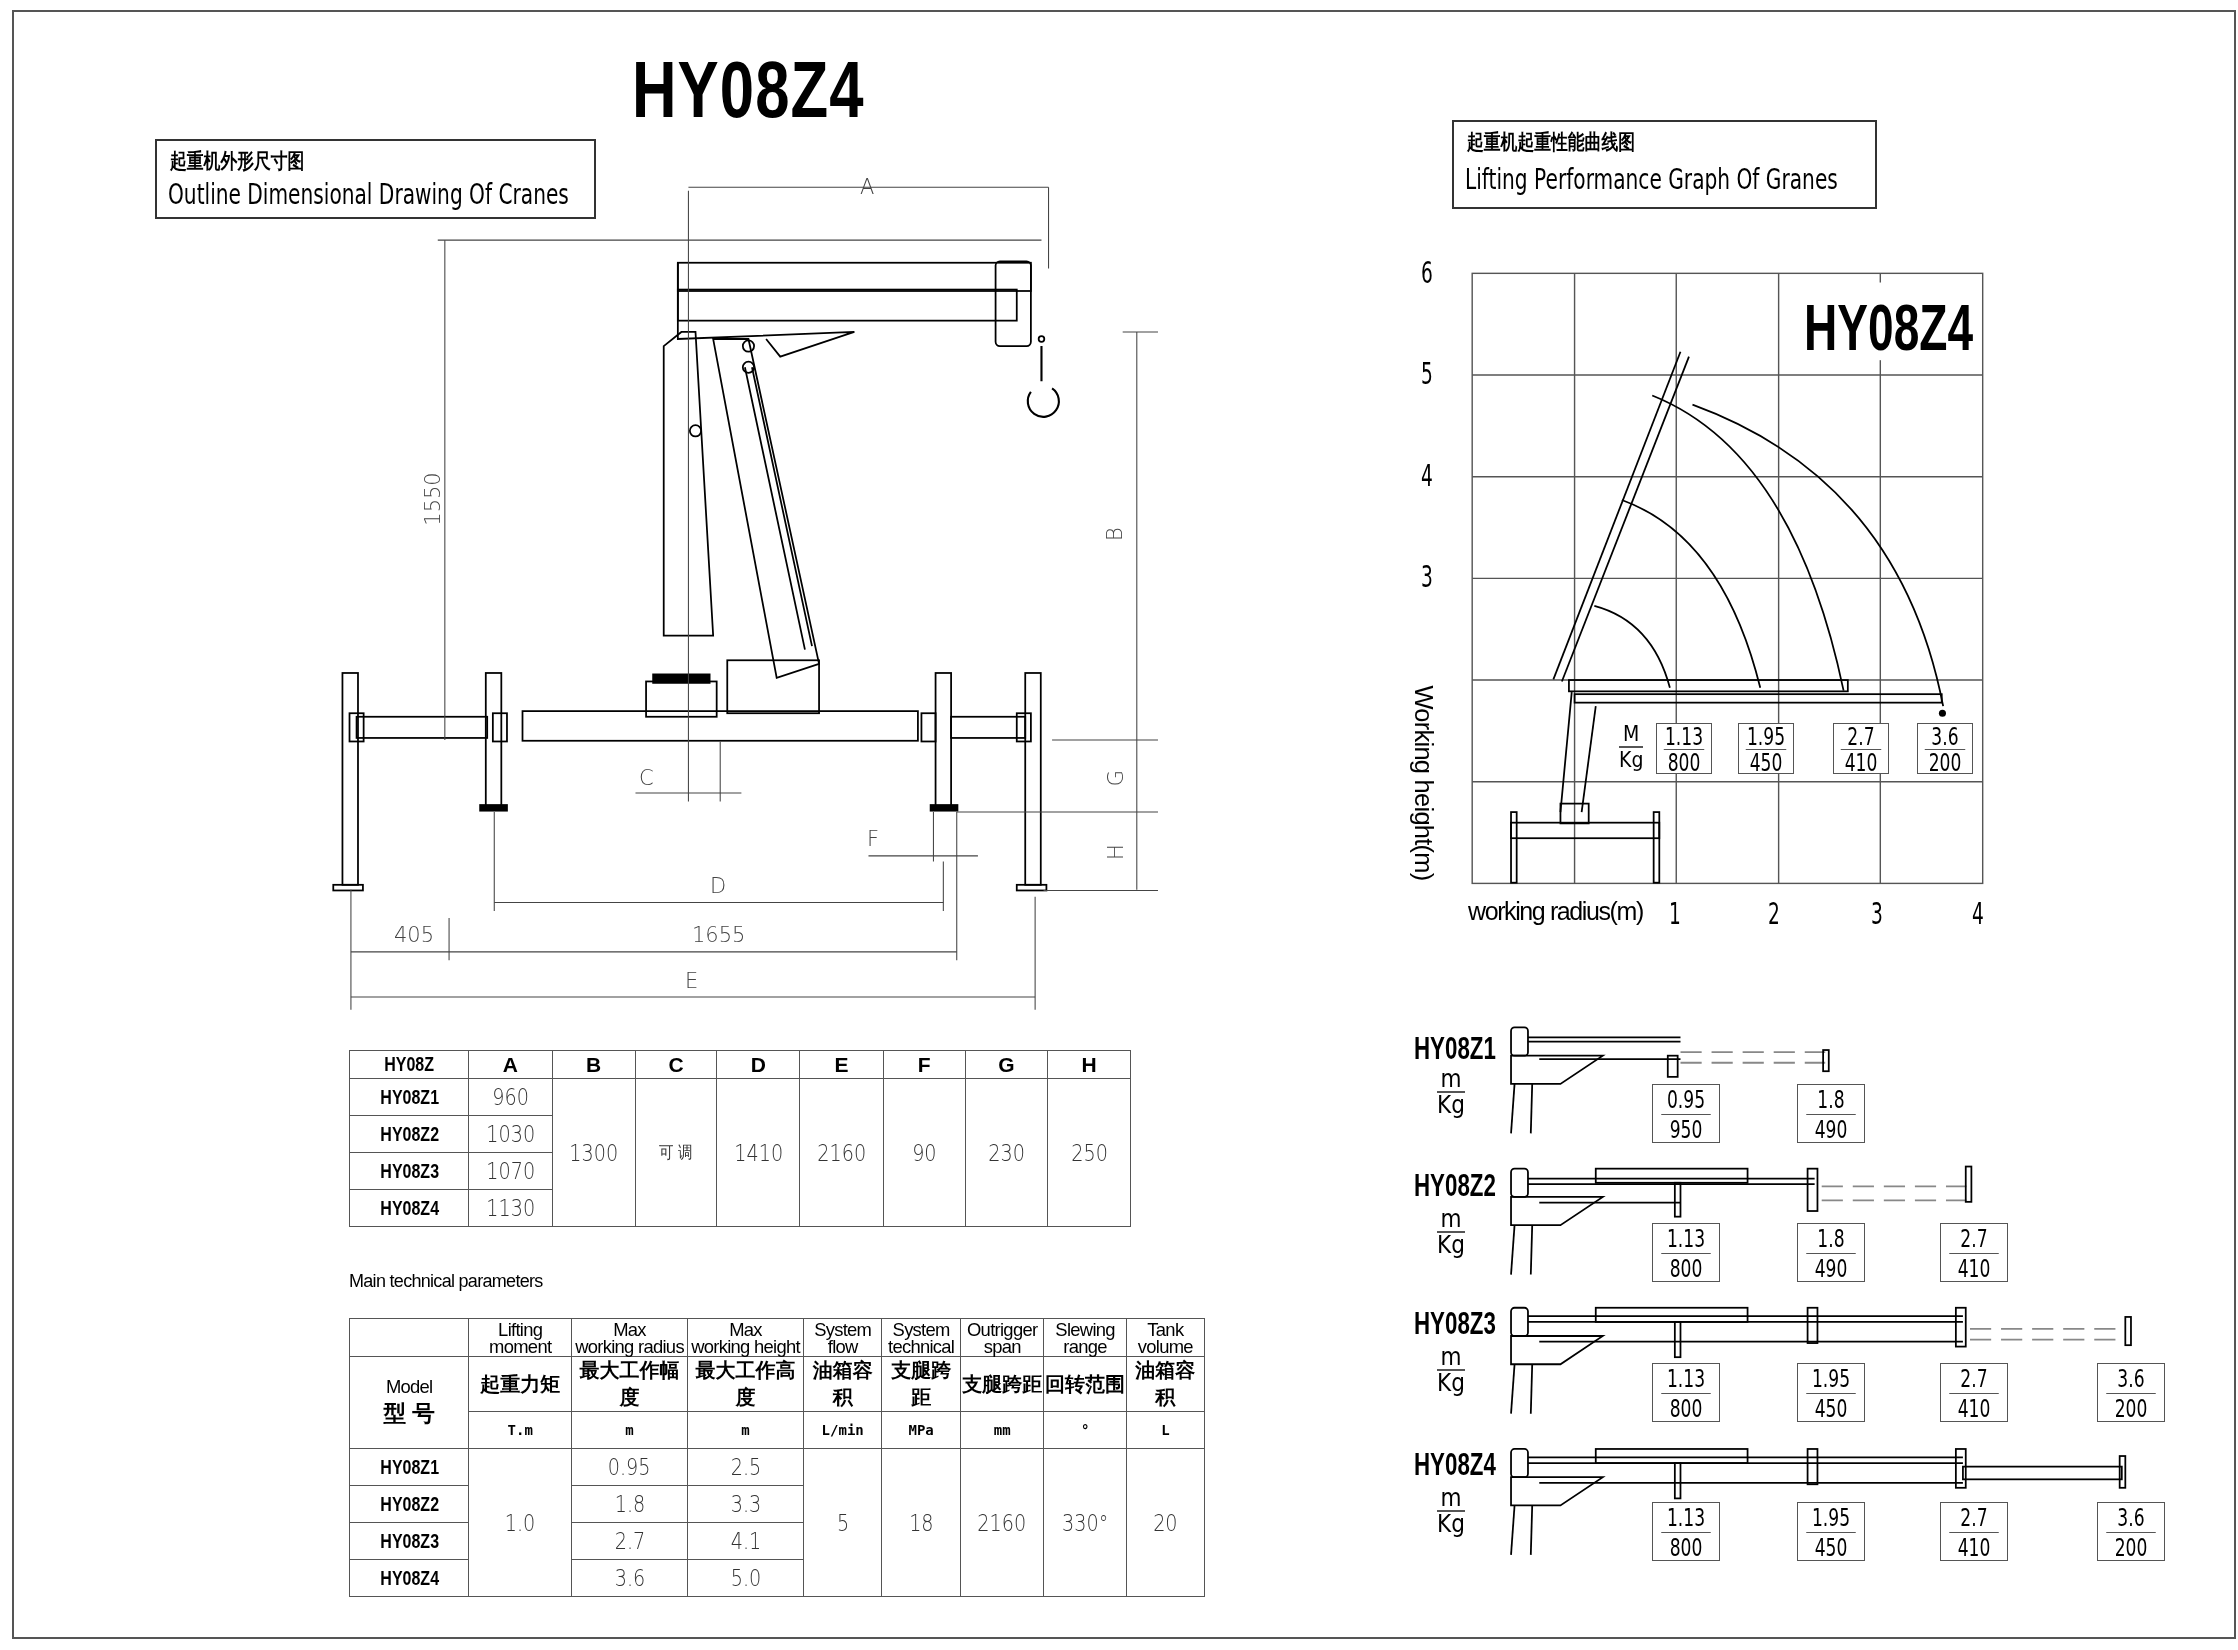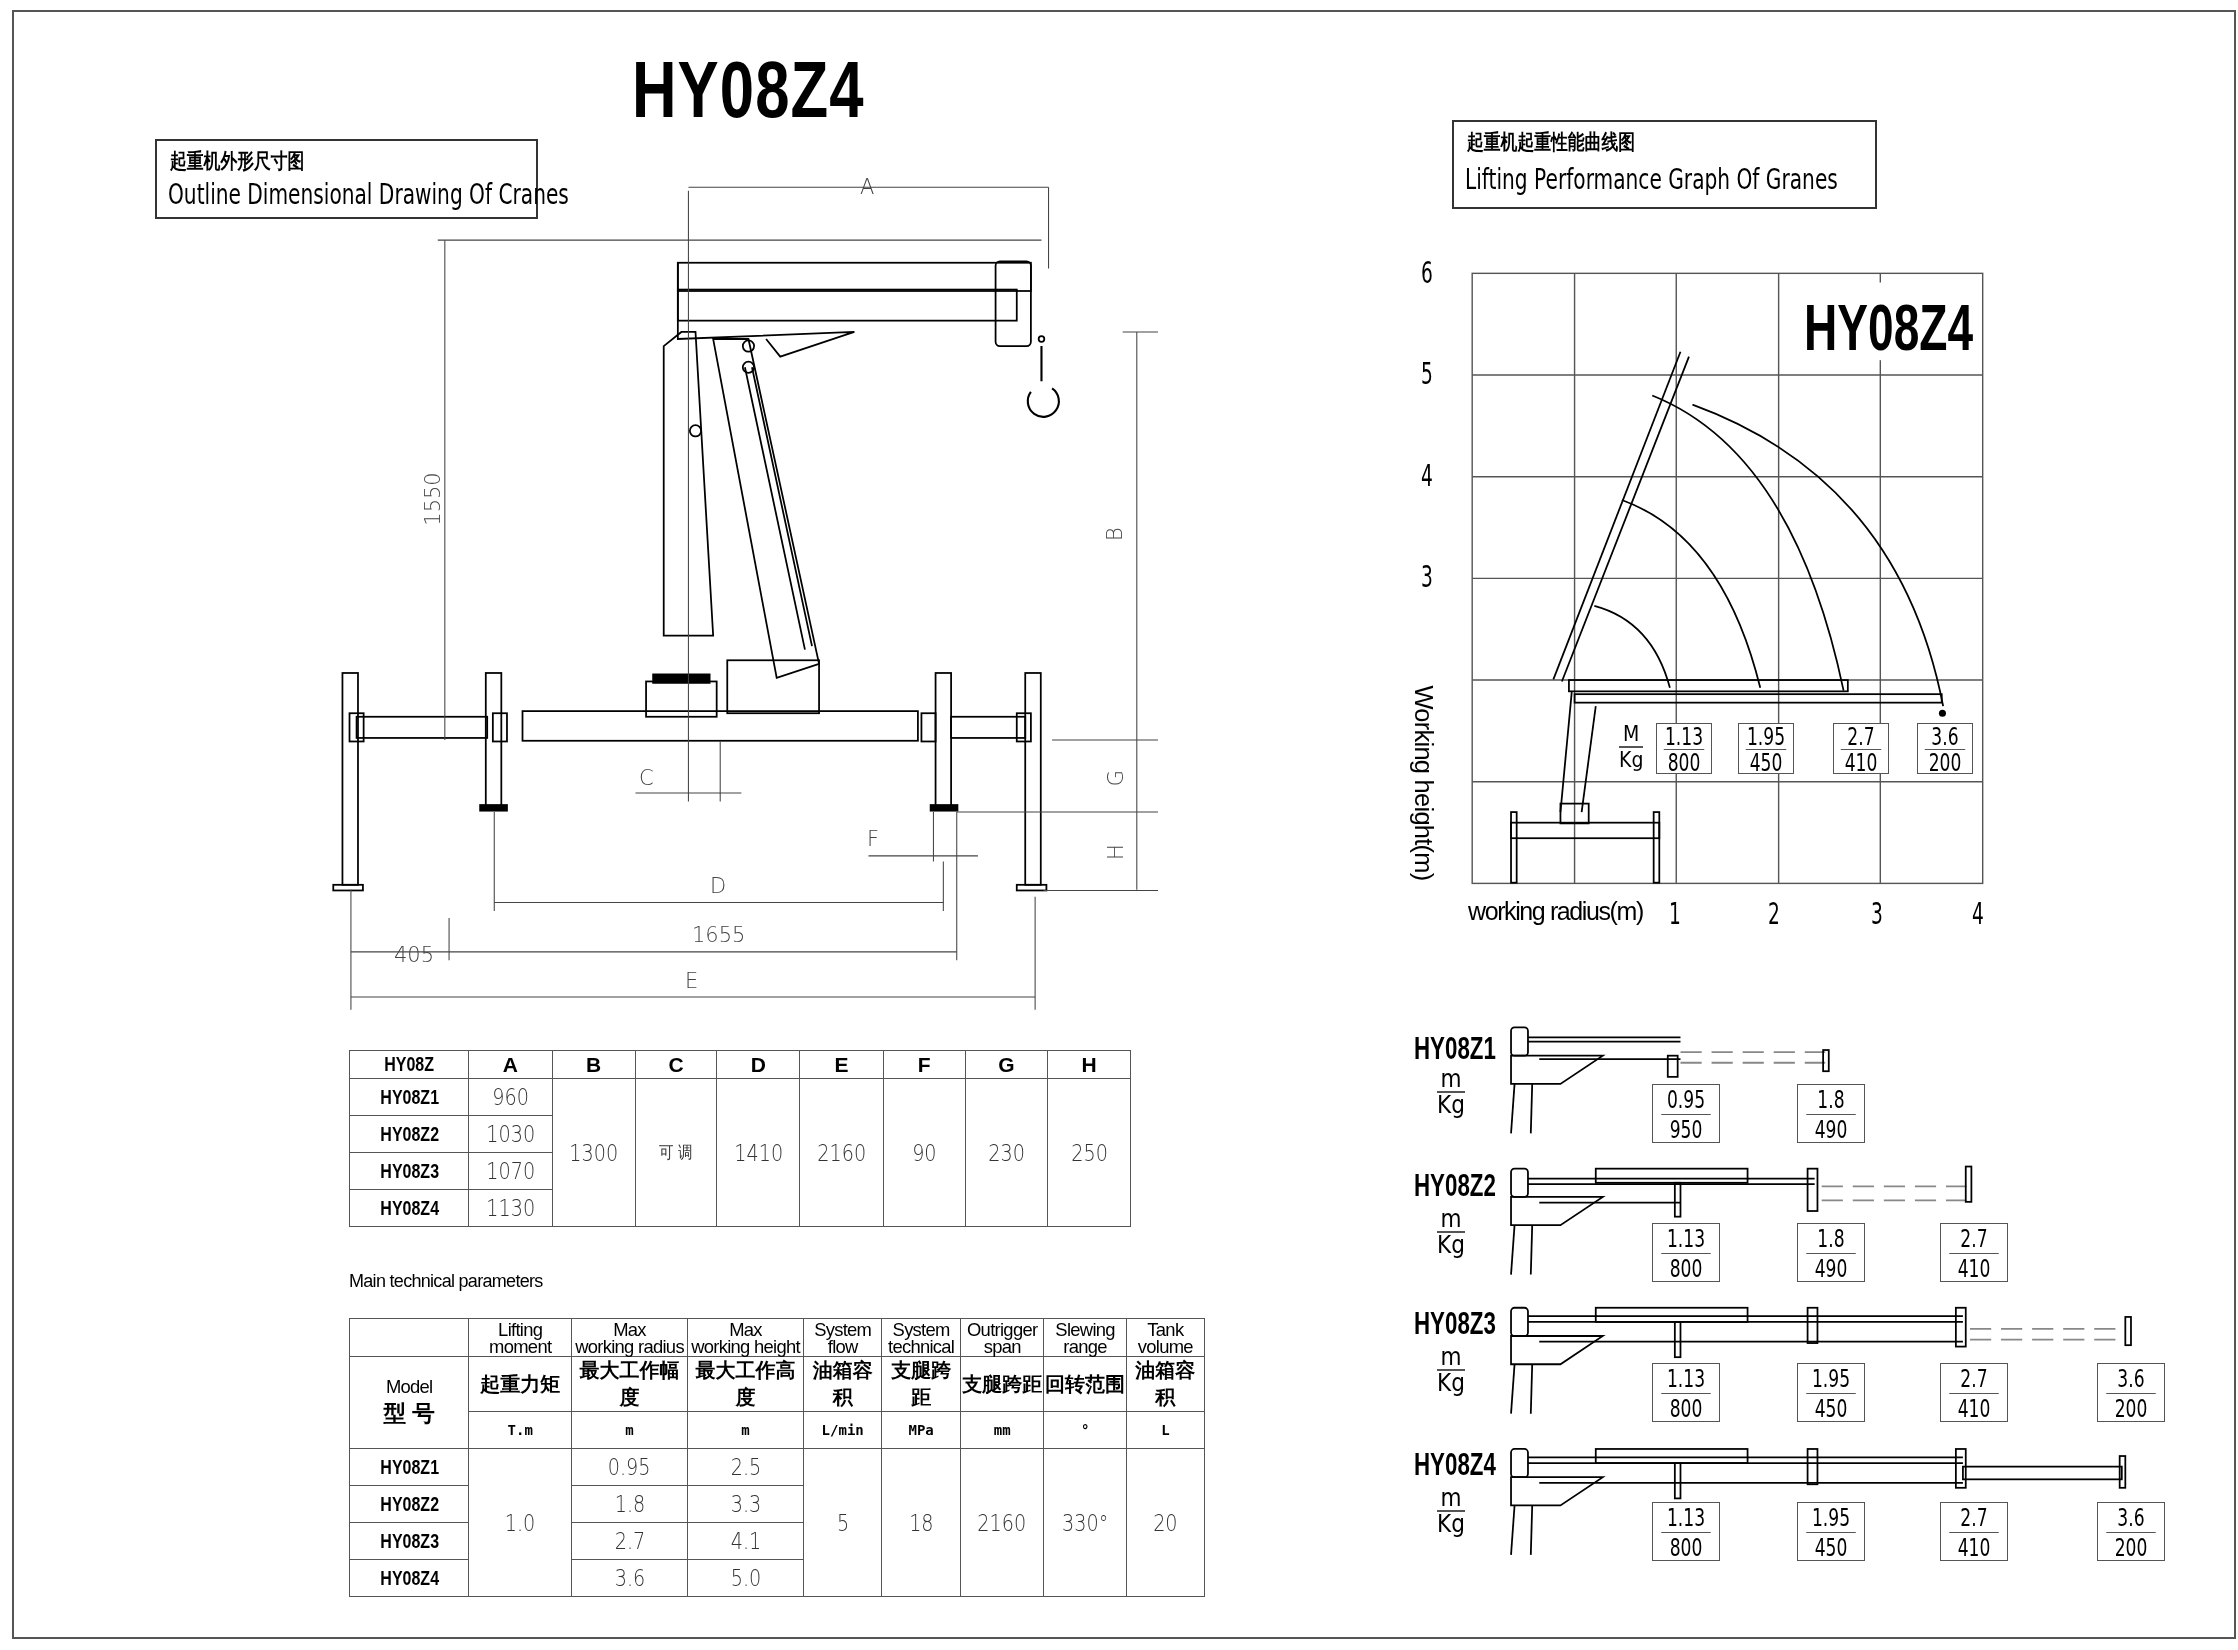--- a/index.html
+++ b/index.html
@@ -28,21 +28,21 @@
   .variant-name{position:absolute;font-family:"Liberation Sans",sans-serif;font-weight:bold;font-size:31px;transform:scaleX(0.72);transform-origin:left top;}
   .dimtxt{position:absolute;font-size:21px;color:#444;font-family:"DejaVu Sans",sans-serif;font-weight:200;}
 </style>
 </head>
 <body>
 
 <div class="page-border"></div>
 
 <div class="main-title">HY08Z4</div>
 
-<div class="title-box" style="left:155px;top:139px;width:383px;height:80px;">
+<div class="title-box" style="left:155px;top:139px;width:441px;height:80px;">
   <div class="cn">起重机外形尺寸图</div>
   <div class="en">Outline Dimensional Drawing Of Cranes</div>
 </div>
 
 <div class="title-box" style="left:1452px;top:120px;width:425px;height:89px;">
   <div class="cn">起重机起重性能曲线图</div>
   <div class="en" style="top:41px;">Lifting Performance Graph Of Granes</div>
 </div>
 
 <svg width="2239" height="1651" viewBox="0 0 3171 2338" style="pointer-events:none;">
@@ -114,21 +114,21 @@
 </svg>
 
 <div class="dimtxt" style="left:860px;top:175px;">A</div>
 <div class="dimtxt" style="left:1108px;top:522px;transform:rotate(-90deg);">B</div>
 <div class="dimtxt" style="left:406px;top:487px;transform:rotate(-90deg);">1550</div>
 <div class="dimtxt" style="left:639px;top:766px;">C</div>
 <div class="dimtxt" style="left:1108px;top:766px;transform:rotate(-90deg);">G</div>
 <div class="dimtxt" style="left:867px;top:827px;">F</div>
 <div class="dimtxt" style="left:1108px;top:840px;transform:rotate(-90deg);">H</div>
 <div class="dimtxt" style="left:710px;top:874px;">D</div>
-<div class="dimtxt" style="left:394px;top:923px;margin-top:20px;">405</div>
+<div class="dimtxt" style="left:394px;top:923px;">405</div>
 <div class="dimtxt" style="left:692px;top:923px;">1655</div>
 <div class="dimtxt" style="left:685px;top:969px;">E</div>
 
 <table class="dim" style="left:349px;top:1050px;width:782px;">
   <tbody>
       <tr style="height:28px;">
     <td style="width:120px;"><span class="mdl">HY08Z</span></td>
     <td style="width:83px;" class="hdr">A</td>
     <td style="width:83px;" class="hdr">B</td>
     <td style="width:83px;" class="hdr">C</td>

